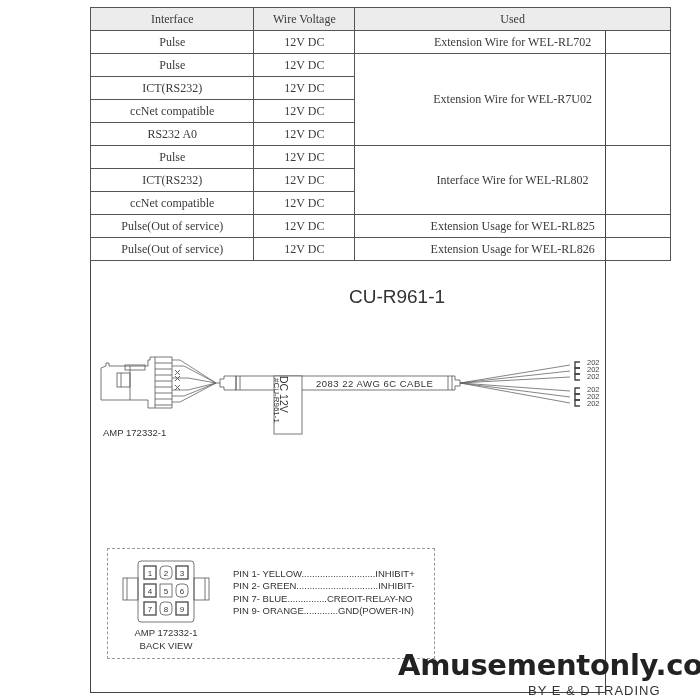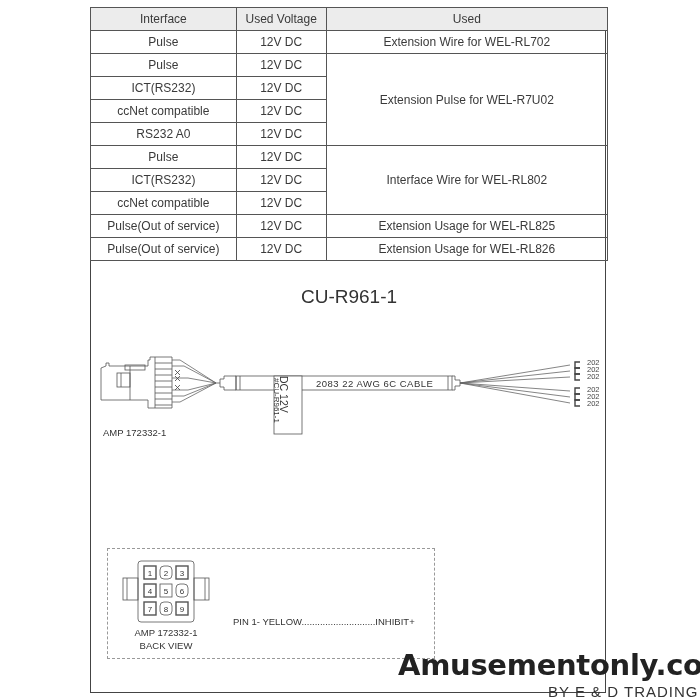--- a/index.html
+++ b/index.html
@@ -1,61 +1,61 @@
 <!DOCTYPE html>
 <html><head>
 <meta charset="utf-8">
 <style>
   html, body { margin:0; padding:0; background:#ffffff; }
   body { width:700px; height:700px; position:relative; overflow:hidden; font-family:"Liberation Sans", sans-serif; color:#333; }
   .frame { position:absolute; left:90px; top:7px; width:516px; height:686px; border:1.5px solid #444; box-sizing:border-box; }
-  table.spec { position:absolute; left:90px; top:7px; width:518px; border-collapse:collapse; font-size:12px; color:#3a3a3a; }
+  table.spec { position:absolute; left:90px; top:7px; width:581px; border-collapse:collapse; font-size:12px; color:#3a3a3a;font-family:Liberation Serif, serif; }
   table.spec td, table.spec th { border:1px solid #555; height:22px; padding:0; text-align:center; font-weight:normal; }
   table.spec th { background:#ececec; }
   table.spec col.c1 { width:146px; } table.spec col.c2 { width:90px; } table.spec col.c3 { width:282px; }
-  .title { position:absolute; left:90px; width:518px; top:286px; text-align:center; font-size:19px; color:#333; }
+  .title { position:absolute; left:90px; width:518px; top:286px; text-align:center; font-size:19px; color:#333;padding-left:48px; }
   svg.diag { position:absolute; left:0; top:0; }
   .pin-box { position:absolute; left:107px; top:548px; width:328px; height:111px; border:1px dashed #999; box-sizing:border-box; }
   .pin-list { position:absolute; left:233px; top:568px; font-size:9.5px; line-height:12.4px; color:#333; }
-  .pin-list div { white-space:nowrap;margin-top:48px; }
+  .pin-list div { white-space:nowrap; }
   .back-lbl { position:absolute; left:118px; top:626px; width:96px; text-align:center; font-size:9.5px; line-height:13px; color:#333; }
   .brand { position:absolute; left:398px; top:648px; font-size:29px; color:#222; letter-spacing:-0.3px; font-family:"DejaVu Sans", sans-serif; font-weight:700; }
-  .brand-sub { position:absolute; left:548px; top:683px; font-size:15px; color:#333; letter-spacing:1px; }
+  .brand-sub { position:absolute; left:528px; top:683px; font-size:13px; color:#333; letter-spacing:1px; }
   .cable-text { position:absolute; left:316px; top:378px; font-size:9.5px; color:#333; letter-spacing:0.5px; }
   .tag { position:absolute; left:274px; top:372px; width:28px; height:60px; }
   .tag span { position:absolute; white-space:nowrap; transform-origin:left top; }
   .amp-lbl { position:absolute; left:103px; top:427px; font-size:9.5px; color:#333; }
   .r202 { position:absolute; left:587px; font-size:7.5px; line-height:7px; color:#444; }
 </style>
 </head>
 <body>
 
 <div class="frame"></div>
 
 <table class="spec">
   <colgroup>
       <col class="c1">
       <col class="c2">
       <col class="c3">
     </colgroup>
   <tbody>
       <tr>
     <th>Interface</th>
-    <th>Used Voltage</th>
+    <th>Wire Voltage</th>
     <th>Used</th>
   </tr>
   <tr>
     <td>Pulse</td>
     <td>12V DC</td>
     <td>Extension Wire for WEL-RL702</td>
   </tr>
   <tr>
     <td>Pulse</td>
     <td>12V DC</td>
-    <td rowspan="4">Extension Pulse for WEL-R7U02</td>
+    <td rowspan="4">Extension Wire for WEL-R7U02</td>
   </tr>
   <tr>
     <td>ICT(RS232)</td>
     <td>12V DC</td>
   </tr>
   <tr>
     <td>ccNet compatible</td>
     <td>12V DC</td>
   </tr>
   <tr>
@@ -190,16 +190,19 @@
 <div class="r202" style="top:393px;">202</div>
 <div class="r202" style="top:400px;">202</div>
 
 <div class="pin-box"></div>
 <div class="back-lbl">
   <div>AMP 172332-1</div>
   <div>BACK VIEW</div>
 </div>
 <div class="pin-list">
   <div>PIN 1- YELLOW............................INHIBIT+</div>
+  <div>PIN 2- GREEN...............................INHIBIT-</div>
+  <div>PIN 7- BLUE...............CREOIT-RELAY-NO</div>
+  <div>PIN 9- ORANGE.............GND(POWER-IN)</div>
 </div>
 
 <div class="brand">Amusementonly.com</div>
 <div class="brand-sub">BY E &amp; D TRADING</div>
 
 </body></html>

